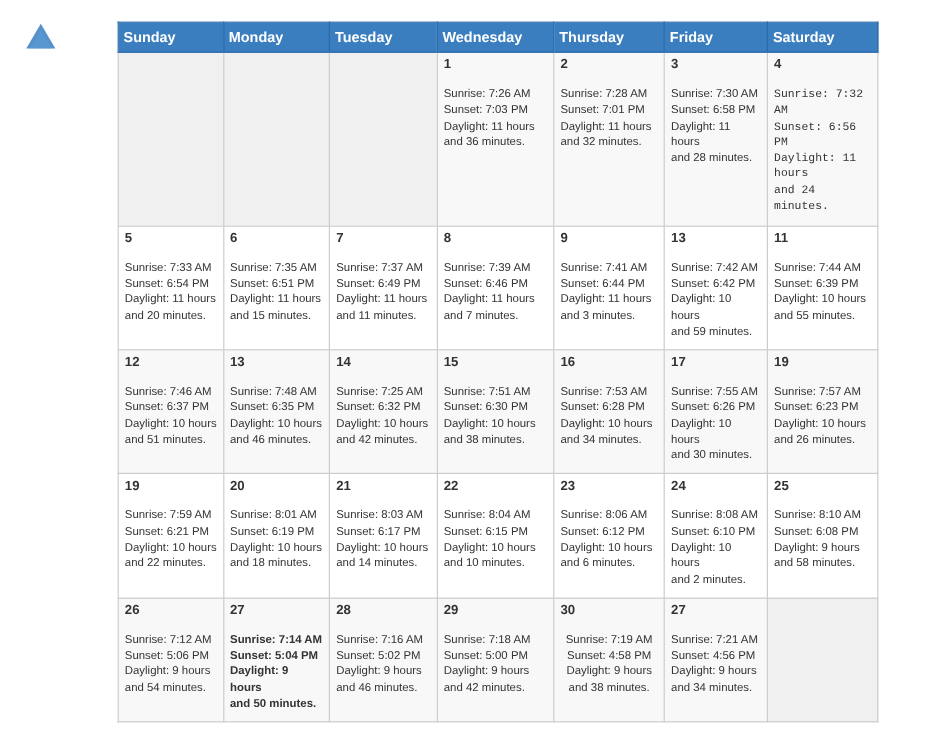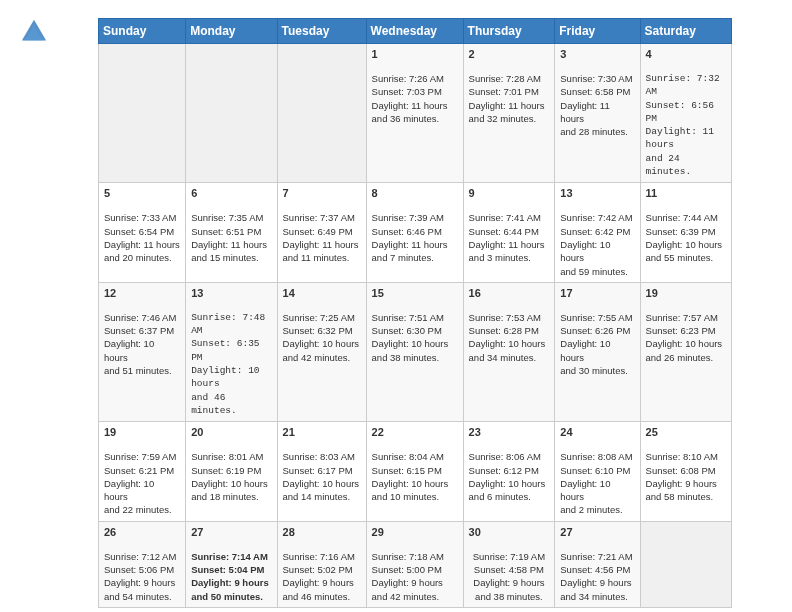--- a/index.html
+++ b/index.html
@@ -228,21 +228,21 @@
         <tr>
           <td>
             <span class="day-num">12</span>
             <div class="day-detail" style="white-space: pre-line;">Sunrise: 7:46 AM
 Sunset: 6:37 PM
 Daylight: 10 hours
 and 51 minutes.</div>
           </td>
           <td>
             <span class="day-num">13</span>
-            <div class="day-detail" style="white-space: pre-line; font-family: Liberation Mono, monospace;">Sunrise: 7:48 AM
+            <div class="day-detail" style="white-space: pre-line;">Sunrise: 7:48 AM
 Sunset: 6:35 PM
 Daylight: 10 hours
 and 46 minutes.</div>
           </td>
           <td>
             <span class="day-num">14</span>
             <div class="day-detail" style="white-space: pre-line;">Sunrise: 7:25 AM
 Sunset: 6:32 PM
 Daylight: 10 hours
 and 42 minutes.</div>

